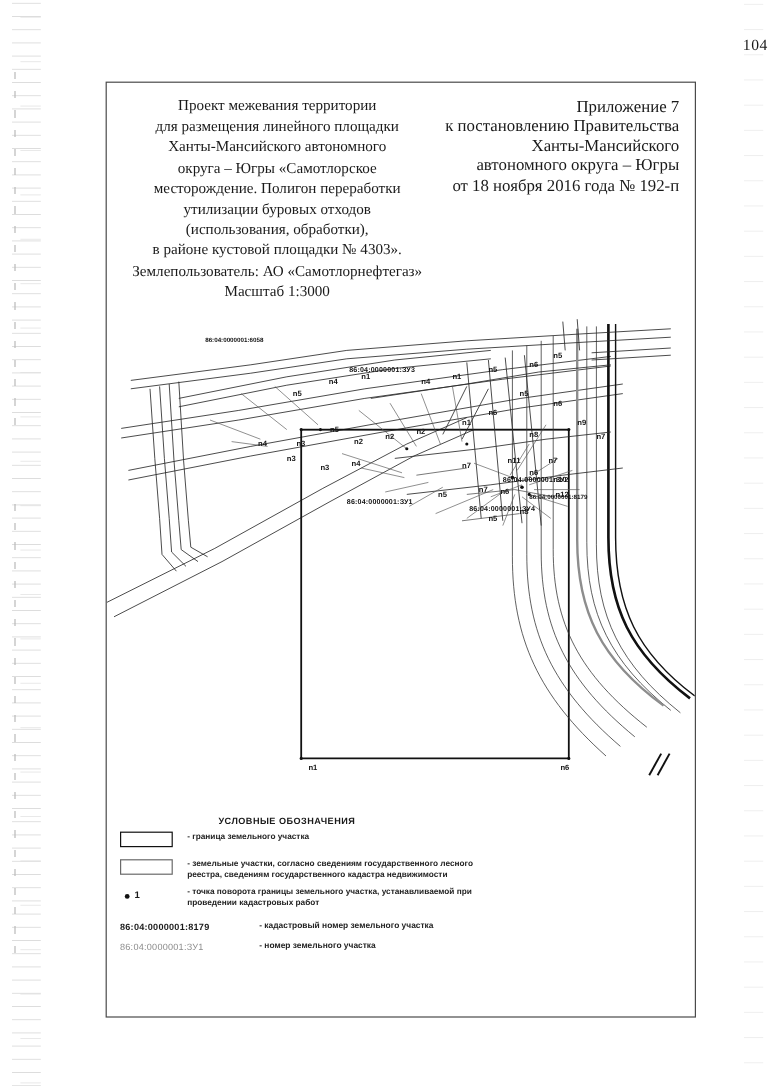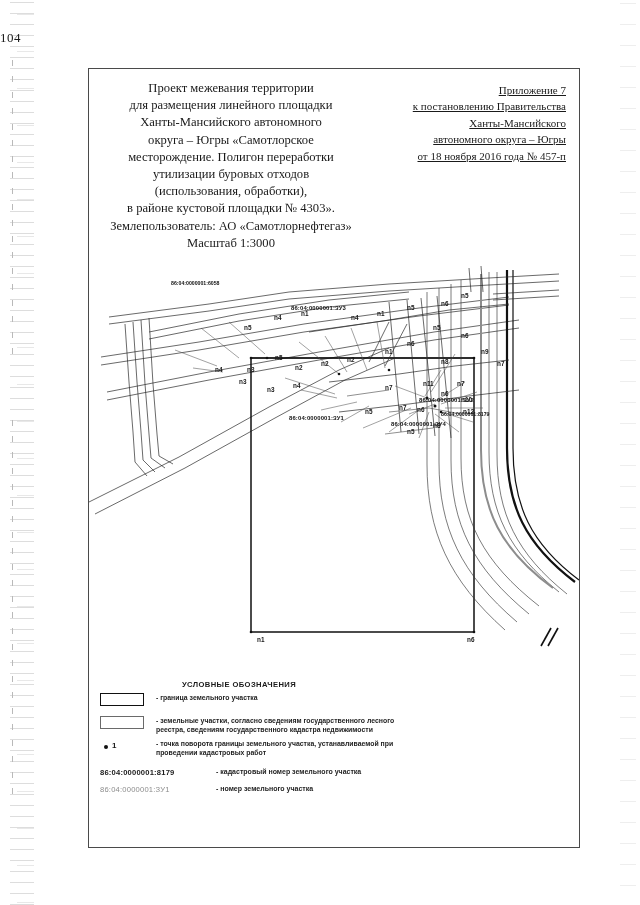--- a/index.html
+++ b/index.html
@@ -24,39 +24,39 @@
     background-repeat:repeat-y;
   }
   .speckle.right{right:4px;
     background-image:linear-gradient(to bottom, transparent 0 3px, #cfcfcf 3px 4px, transparent 4px 17px);
     background-size:100% 21px;background-position:12px 0;background-repeat:repeat-y;opacity:.35;
   }
   .dashline{position:absolute;left:12px;width:1px;
     background:repeating-linear-gradient(to bottom,#b9b9b9 0 6px,transparent 6px 16px);}
 
   .pageno{
-    position:absolute;top:30px;left:0;width:640px;text-align:left;
+    position:absolute;top:30px;left:0;width:640px;text-align:right;
     font-size:13px;letter-spacing:.5px;
   }
 
   
   .frame{
     position:absolute;left:88px;top:68px;width:492px;height:780px;
     border:1px solid #4a4a4a;
     box-sizing:border-box;
   }
 
   .hdr{position:absolute;left:96px;top:76px;width:478px;}
   .hdr-left{
     position:absolute;left:4px;top:4px;width:262px;
     font-size:12.6px;line-height:17.2px;text-align:center;
   }
   .hdr-right{
     position:absolute;left:272px;top:6px;width:198px;
-    font-size:11px;line-height:16.4px;text-align:right;text-decoration:underline;
+    font-size:14px;line-height:16.4px;text-align:right;
   }
   .hdr-left div,.hdr-right div{white-space:nowrap;}
 
   
   .map{position:absolute;left:89px;top:262px;width:490px;height:410px;}
   .map svg{display:block;}
 
   
   .legend{position:absolute;left:98px;top:680px;width:300px;
     font-family:"Liberation Sans", sans-serif;}
@@ -107,21 +107,21 @@
       <div>(использования, обработки),</div>
       <div>в районе кустовой площадки № 4303».</div>
       <div>Землепользователь: АО «Самотлорнефтегаз»</div>
       <div>Масштаб 1:3000</div>
     </div>
     <div class="hdr-right">
       <div>Приложение 7</div>
       <div>к постановлению Правительства</div>
       <div>Ханты-Мансийского</div>
       <div>автономного округа – Югры</div>
-      <div>от 18 ноября 2016 года № 457-п</div>
+      <div>от 18 ноября 2016 года № 192-п</div>
     </div>
   </div>
 
   <div class="map">
   <svg width="490" height="410" viewBox="0 0 490 410">
 
     <g fill="none" stroke="#2a2a2a" stroke-width="0.7">
       <path d="M20,55 L120,42 L200,30 L300,22"></path>
       <path d="M20,62 L120,49 L200,37 L300,29"></path>
       <path d="M60,70 L150,52 L240,38 L320,30"></path>

